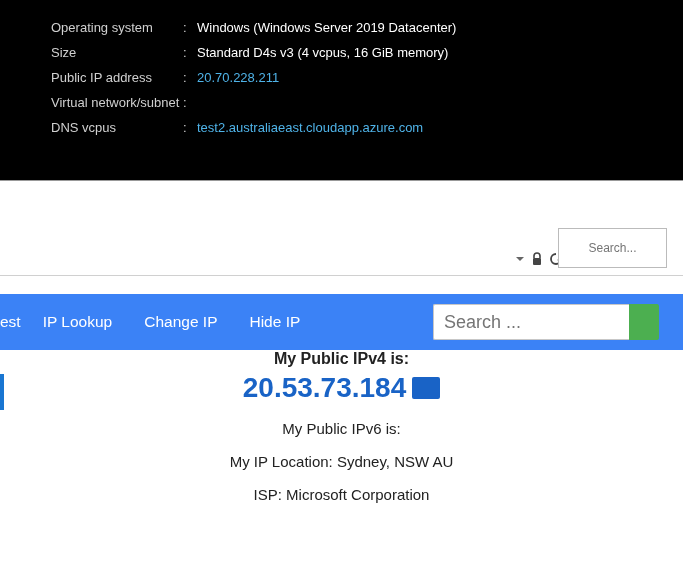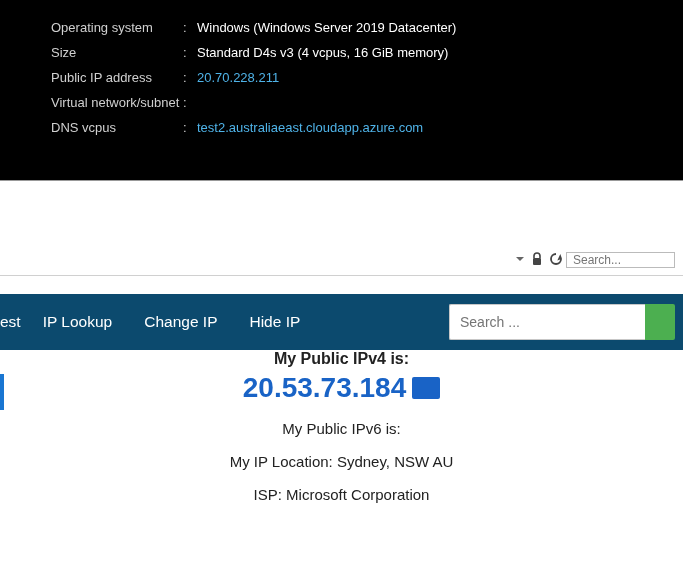--- a/index.html
+++ b/index.html
@@ -7,41 +7,42 @@
     
     .top-panel { background: #000; color: #fff; height: 180px; padding-top: 20px; padding-left: 51px; }
     .prop-row { display: flex; align-items: baseline; margin-bottom: 10px; font-size: 13px; }
     .prop-label { width: 132px; color: #d0d0d0; }
     .prop-sep { width: 14px; color: #d0d0d0; }
     .prop-value { color: #fff; }
     .prop-link { color: #4fb3e8; cursor: pointer; }
     
     .browser-bar { height: 96px; background: #fff; border-top: 1px solid #999; position: relative; }
     .browser-search {
-      position: absolute; right: 8px; bottom: 8px;
-      width: 109px; height: 16px;
+      position: absolute; right: 16px; bottom: 8px;
+      width: 109px; height: 40px;
       border: 1px solid #bbb; font-size: 12px; padding: 2px 6px;
       font-family: inherit;
+      text-align: center;
     }
     .browser-icons { position: absolute; right: 120px; bottom: 10px; display: flex; gap: 6px; align-items: center; }
     .browser-icons svg { display: block; }
     .browser-border { position: absolute; left: 0; right: 0; bottom: 0; height: 1px; background: #d0d0d0; }
 
     .gap { height: 18px; background: #fff; }
 
     .site-nav {
-      background: #0c4a6e; height: 56px; display: flex; align-items: center;
-      padding-right: 8px; padding-left: 0;
+      background: #3b82f6; height: 56px; display: flex; align-items: center;
+      padding-right: 24px; padding-left: 0;
     }
     .nav-item { color: #fff; font-size: 15.5px; margin: 0 16px; cursor: pointer; }
     .nav-item:first-child { margin-left: 0; margin-right: 6px; }
     .site-search-wrap { margin-left: auto; display: flex; }
     .site-search {
       width: 196px; height: 36px; border: 1px solid #c7c7c7; border-right: none;
-      font-size: 14px; padding: 4px 10px; font-family: inherit; border-radius: 2px 0 0 2px;
+      font-size: 18px; padding: 4px 10px; font-family: inherit; border-radius: 2px 0 0 2px;
     }
     .site-search-btn {
       width: 30px; height: 36px; background: #4caf50; border: none; cursor: pointer;
       border-radius: 0 2px 2px 0;
     }
 
     .content { background: #fff; text-align: center; position: relative; }
     .blue-bar { position: absolute; left: 0; top: 24px; width: 4px; height: 36px; background: #1976d2; }
     .ipv4-title { font-weight: 700; font-size: 16px; color: #222; margin-bottom: 4px; }
     .ipv4-row { display: inline-flex; align-items: center; gap: 6px; justify-content: space-between; }

